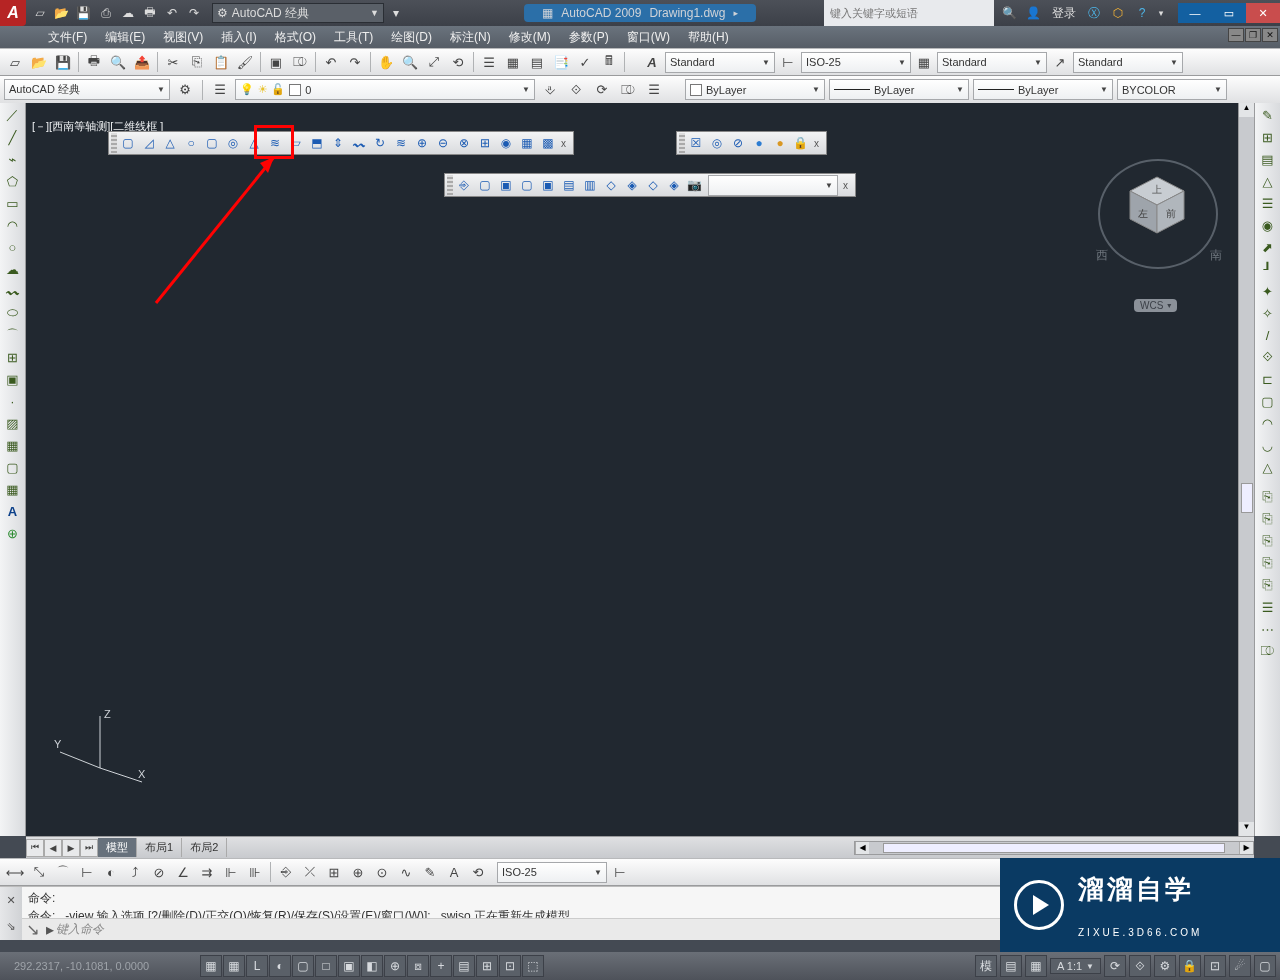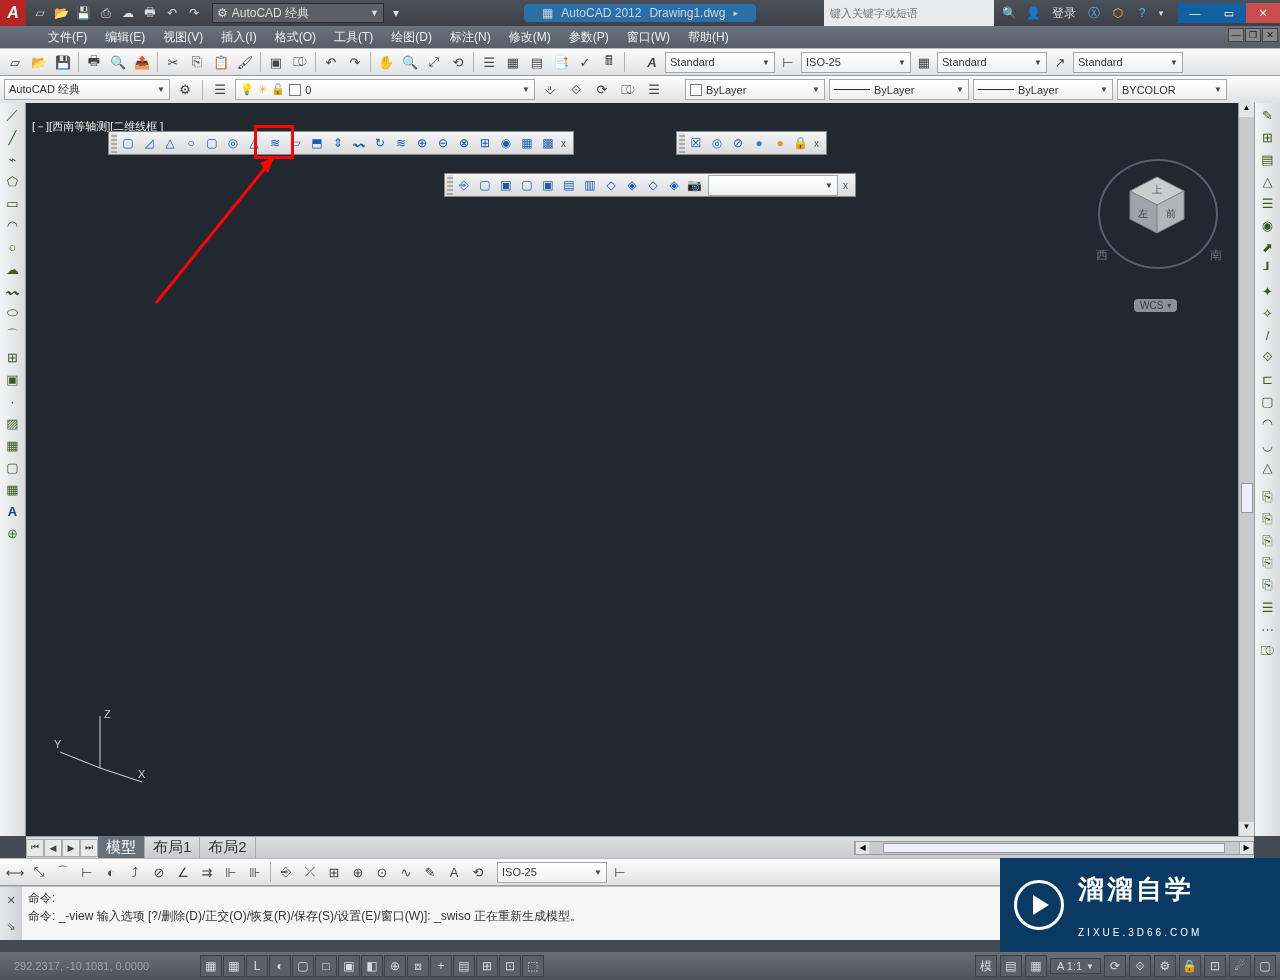--- a/index.html
+++ b/index.html
@@ -49,21 +49,21 @@
 .red-box{position:absolute;border:3px solid #ff0202}
 .arrow-line{position:absolute;pointer-events:none}
 .viewcube{position:absolute;right:36px;top:44px;width:120px;height:165px}
 .vc-ring{position:absolute;left:0;top:12px;width:120px;height:110px;border-radius:50%;border:2px solid #586069}
 .vc-cube{position:absolute;left:28px;top:28px;width:62px;height:62px;color:#777}
 .wcs-pill{position:absolute;bottom:0;left:36px;background:#8b9199;color:#3c4048;font-size:10px;padding:1px 6px;border-radius:4px;display:flex;align-items:center;gap:4px}
 .ucs{position:absolute;left:24px;bottom:46px;color:#cfd3d8;font-size:11px}
 .tabs-row{height:22px;background:linear-gradient(#dfe0e2,#c8cace);display:flex;align-items:center;border-top:1px solid #9a9b9d}
 .tab-nav{display:flex}
 .tab-nav button{width:18px;height:18px;background:#e8e9eb;border:1px solid #aaa;font-size:9px;color:#444}
-.tab{padding:2px 8px;font-size:15px;color:#333;border-right:1px solid #aaa}
+.tab{padding:2px 8px;font-size:11px;color:#333;border-right:1px solid #aaa}
 .tab.active{background:#67717c;color:#fff}
 .tabs-spacer{flex:1}
 .hscroll{width:180px;height:14px;background:#c8cace;border:1px solid #9a9b9d;display:flex;align-items:center}
 .hscroll .thumb{height:10px;flex:1;background:#eef;border:1px solid #999;margin:0 14px}
 .hscroll .sarr{width:14px;height:12px;display:flex;align-items:center;justify-content:center;font-size:8px;background:#e3e5e7;border-left:1px solid #aaa}
 .dimrow{height:28px;background:linear-gradient(#fdfdfd,#e0e1e3);border-top:1px solid #b8b9bb;border-bottom:1px solid #9a9b9d;display:flex;align-items:center;padding:0 4px;gap:2px}
 .cmdwin{height:54px;background:#f6f6f6;border-top:1px solid #bbb;display:flex}
 .cmd-grip{width:22px;background:linear-gradient(90deg,#e6e7e9,#d0d2d5);display:flex;flex-direction:column;align-items:center;justify-content:space-around;font-size:11px;color:#555}
 .cmdtext{flex:1;font:12px/18px Consolas,monospace;color:#333;padding:2px 6px;overflow:hidden}
 .cmdline{height:22px;background:#eaeaea;border-top:1px solid #ccc;display:flex;align-items:center}
@@ -102,21 +102,21 @@
     <span style="display:flex;gap:4px;align-items:center">
         <span>⚙</span>
         <span>AutoCAD 经典</span>
       </span>
     <span class="ws-arrow">▼</span>
   </div>
   <span class="qat-btn" style="margin-left:2px">▾</span>
 
   <div class="title-center">
     <span>▦</span>
-    <span>AutoCAD 2012</span>
+    <span>AutoCAD 2009</span>
     <span>Drawing1.dwg</span>
     <span style="font-size:9px">▸</span>
   </div>
 
   <div class="search-pill">
     <span>键入关键字或短语</span>
   </div>
   <div class="tr-icons">
     <span class="ticon">🔍</span>
     <span class="ticon">👤</span>
@@ -462,28 +462,29 @@
       <span class="arr">▼</span>
     </div>
   <span class="tbtn">⊢</span>
 </div>
 
 <div class="cmdwin" style="position:absolute;left:0;right:0;bottom:40px;height:54px">
   <div class="cmd-grip">
       <span>✕</span>
       <span>⇘</span>
     </div>
-  <div style="flex:1;display:flex;flex-direction:row">
+  <div style="flex:1;display:flex;flex-direction:column">
     <div class="cmdtext">
       <div>命令:</div>
       <div>命令: _-view 输入选项 [?/删除(D)/正交(O)/恢复(R)/保存(S)/设置(E)/窗口(W)]: _swiso 正在重新生成模型。</div>
     </div>
     <div class="cmdline">
       <span class="cmd-caret">↘</span>
       <span style="margin:0 2px;color:#555">▸</span>
+      <span class="cmd-inp">键入命令</span>
     </div>
   </div>
 </div>
 
 <div class="statusbar" style="position:absolute;left:0;right:0;bottom:0">
   <span class="coords">292.2317, -10.1081, 0.0000</span>
   <div class="sbtns">
     <span class="sbtn">▦</span>
     <span class="sbtn">▦</span>
     <span class="sbtn">L</span>

